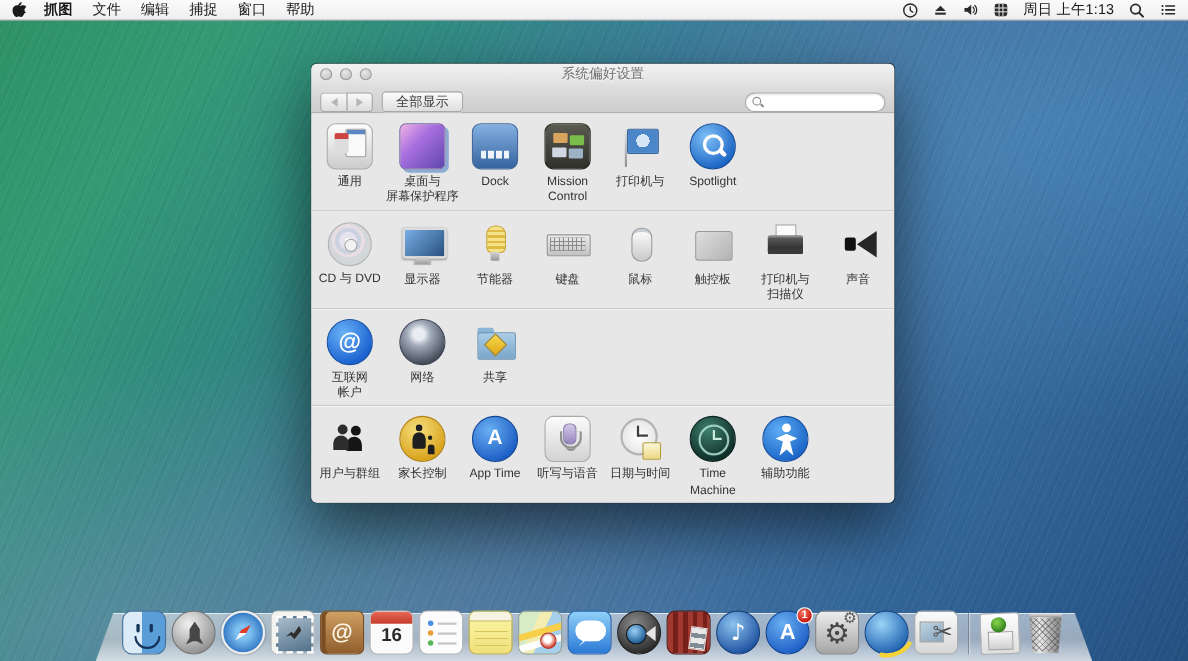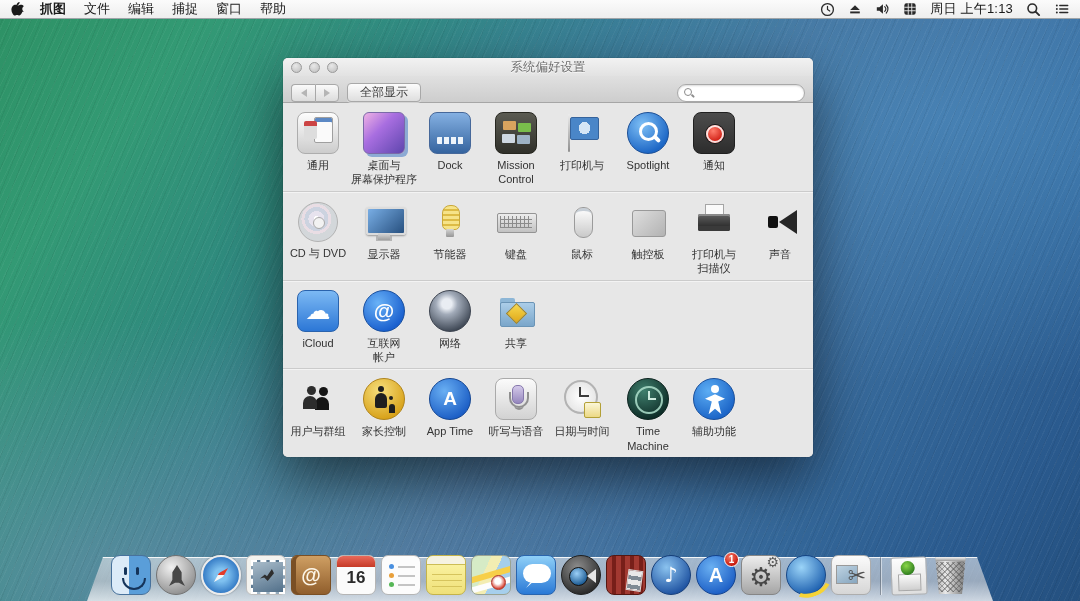--- a/index.html
+++ b/index.html
@@ -374,26 +374,20 @@
               <span class="g"></span>
             </div>
             <div class="plabel">打印机与</div>
           </div>
           <div class="pcell">
             <div class="pi pi-spotlight">
               <span class="g"></span>
             </div>
             <div class="plabel">Spotlight</div>
           </div>
-          <div class="pcell">
-            <div class="pi pi-notifications">
-              <span class="g"></span>
-            </div>
-            <div class="plabel">通知</div>
-          </div>
       </div>
       <div class="prow">
         <div class="pcell">
             <div class="pi pi-cd">
               <span class="g"></span>
             </div>
             <div class="plabel">CD 与 DVD</div>
           </div>
           <div class="pcell">
             <div class="pi pi-displays">
@@ -433,26 +427,20 @@
 扫描仪</div>
           </div>
           <div class="pcell">
             <div class="pi pi-sound">
               <span class="g"></span>
             </div>
             <div class="plabel">声音</div>
           </div>
       </div>
       <div class="prow">
-        <div class="pcell">
-            <div class="pi pi-icloud">
-              <span class="g"></span>
-            </div>
-            <div class="plabel">iCloud</div>
-          </div>
           <div class="pcell">
             <div class="pi pi-internet">
               <span class="g"></span>
             </div>
             <div class="plabel">互联网
 帐户</div>
           </div>
           <div class="pcell">
             <div class="pi pi-network">
               <span class="g"></span>

